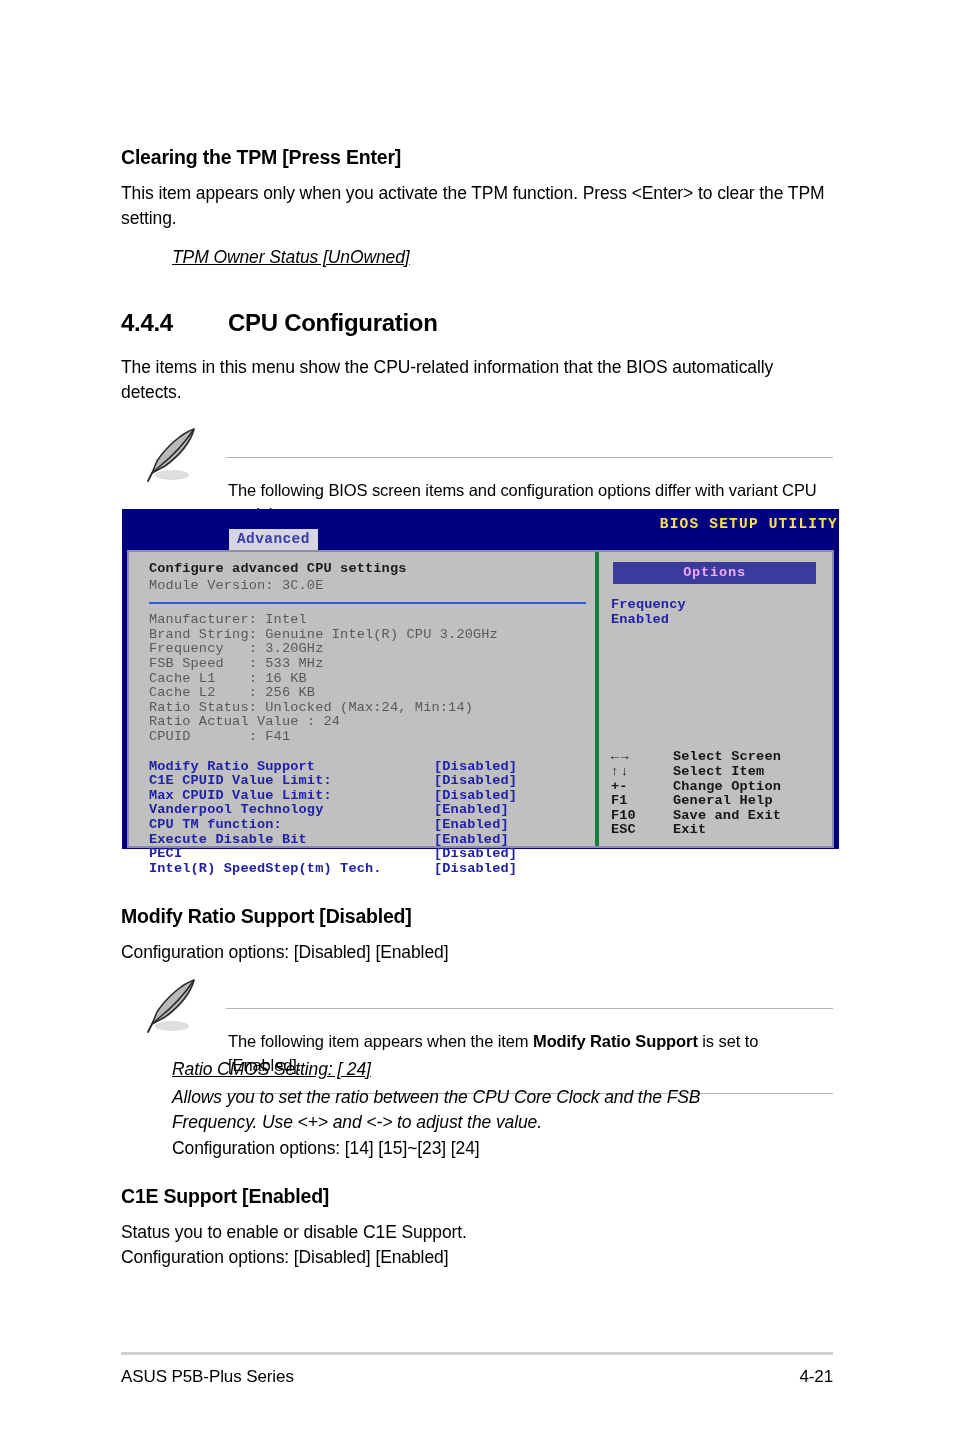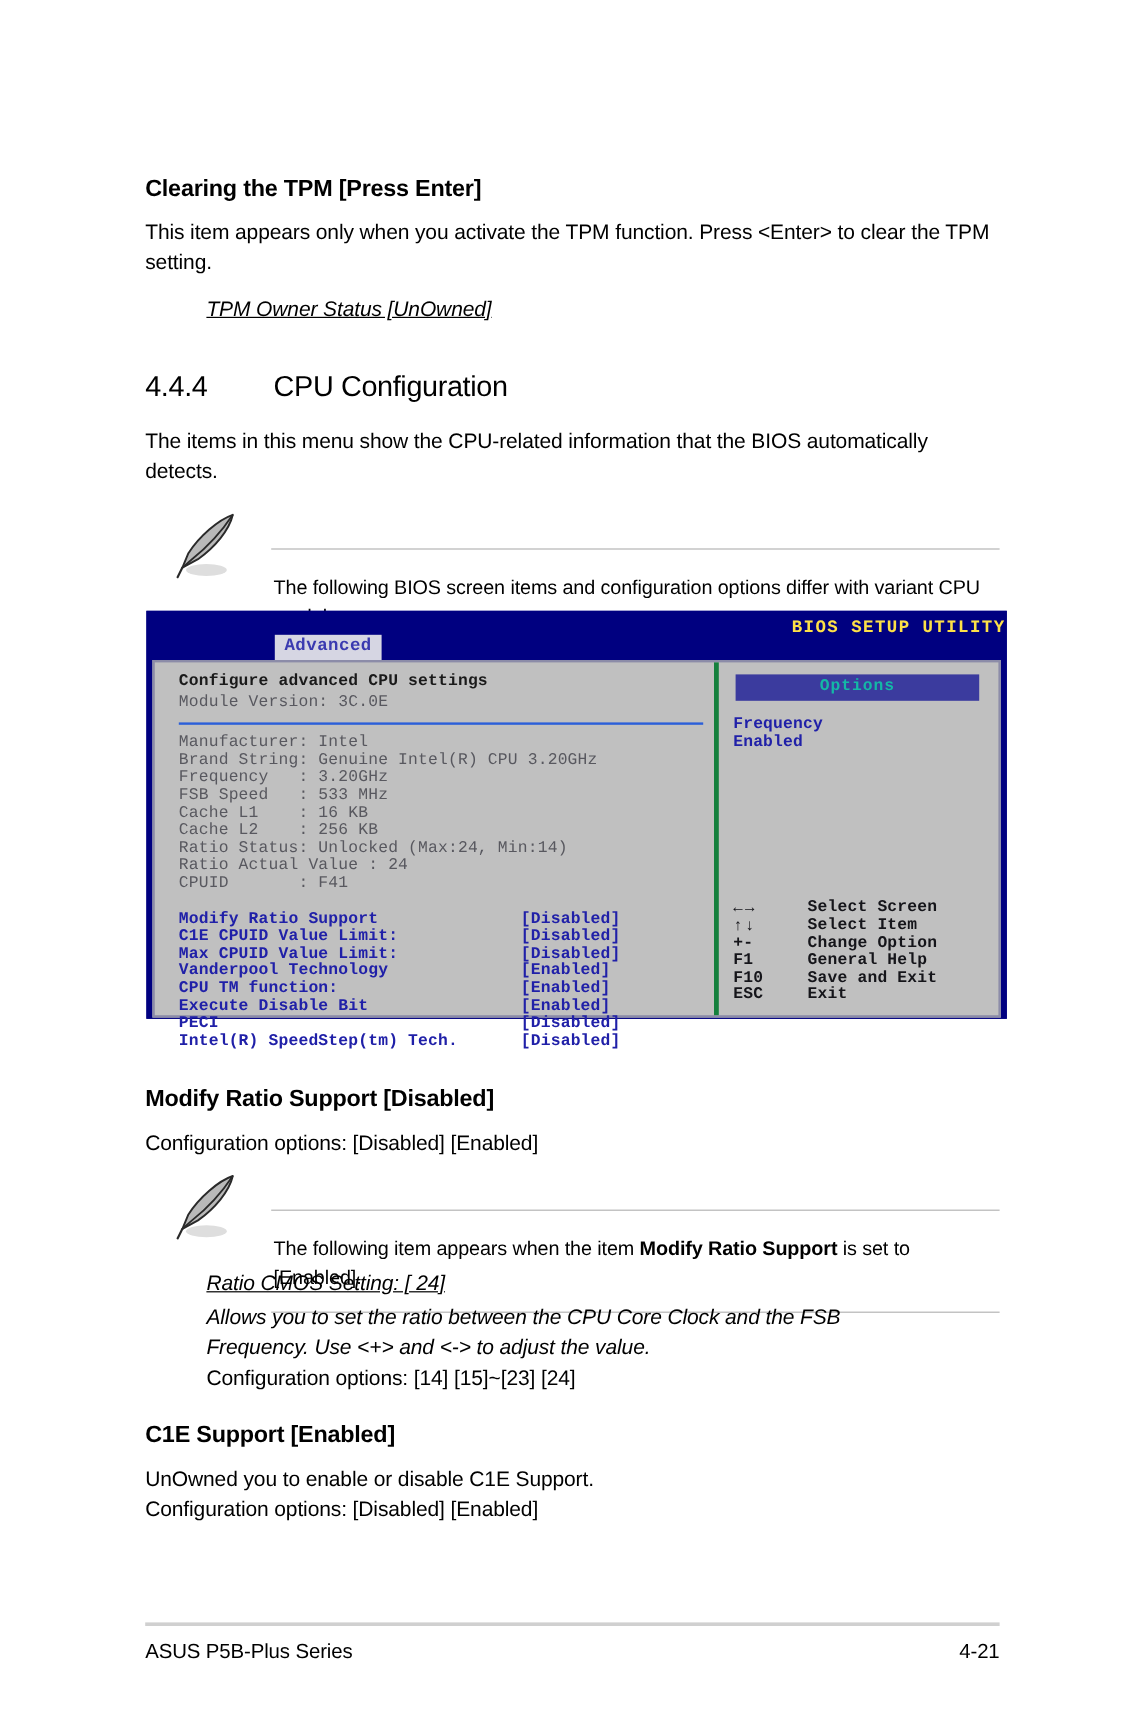--- a/index.html
+++ b/index.html
@@ -36,21 +36,21 @@
     font-style: italic;
     text-decoration: underline;
     letter-spacing: -0.1px;
   }
 
   
   .sec-head {
     display: flex;
     align-items: center;
     font-size: 24px;
-    font-weight: normal;
+    font-weight: bold;
     letter-spacing: -0.3px;
   }
   .sec-num { width: 107px; flex: 0 0 107px; }
 
   
   .note {
     position: relative;
     display: flex;
     align-items: flex-start;
   }
@@ -132,21 +132,21 @@
   .m-grey { color: #58585f; }
   .m-blue { color: #2020a8; font-weight: bold; }
   .hr-blue {
     height: 2px;
     background: #2b5fd9;
     width: 437px;
     margin: 9px 0 9px 0;
   }
   .opt-head {
     background: #3b3b9e;
-    color: #14b8a6;
+    color: #f0abfc;
     font-size: 13.6px;
     font-weight: bold;
     text-align: center;
     letter-spacing: 0.8px;
     padding: 3px 0 4px 0;
     margin: 2px 16px 0 14px;
   }
   .opt-list {
     margin: 14px 0 0 12px;
   }
@@ -308,21 +308,21 @@
   </div>
 
   <div class="sub-italic" style="position:absolute;left:172px;top:1059px;">Ratio CMOS Setting: [ 24]</div>
 
   <div class="body-text" style="position:absolute;left:172px;top:1085px;width:600px;font-style:italic;">Allows you to set the ratio between the CPU Core Clock and the FSB Frequency. Use &lt;+&gt; and &lt;-&gt; to adjust the value.</div>
 
   <div class="body-text" style="position:absolute;left:172px;top:1136px;">Configuration options: [14] [15]~[23] [24]</div>
 
   <div class="h-bold" style="position:absolute;left:121px;top:1185px;">C1E Support [Enabled]</div>
 
-  <div class="body-text" style="position:absolute;left:121px;top:1220px;">UnOwned you to enable or disable C1E Support.</div>
+  <div class="body-text" style="position:absolute;left:121px;top:1220px;">Status you to enable or disable C1E Support.</div>
 
   <div class="body-text" style="position:absolute;left:121px;top:1245px;">Configuration options:  [Disabled] [Enabled]</div>
 
   <div class="foot-rule" style="top:1352px;"></div>
   <div class="foot-left" style="top:1367px;">ASUS P5B-Plus Series</div>
   <div class="foot-right" style="top:1367px;">4-21</div>
 
 </div>
 
 </body></html>

